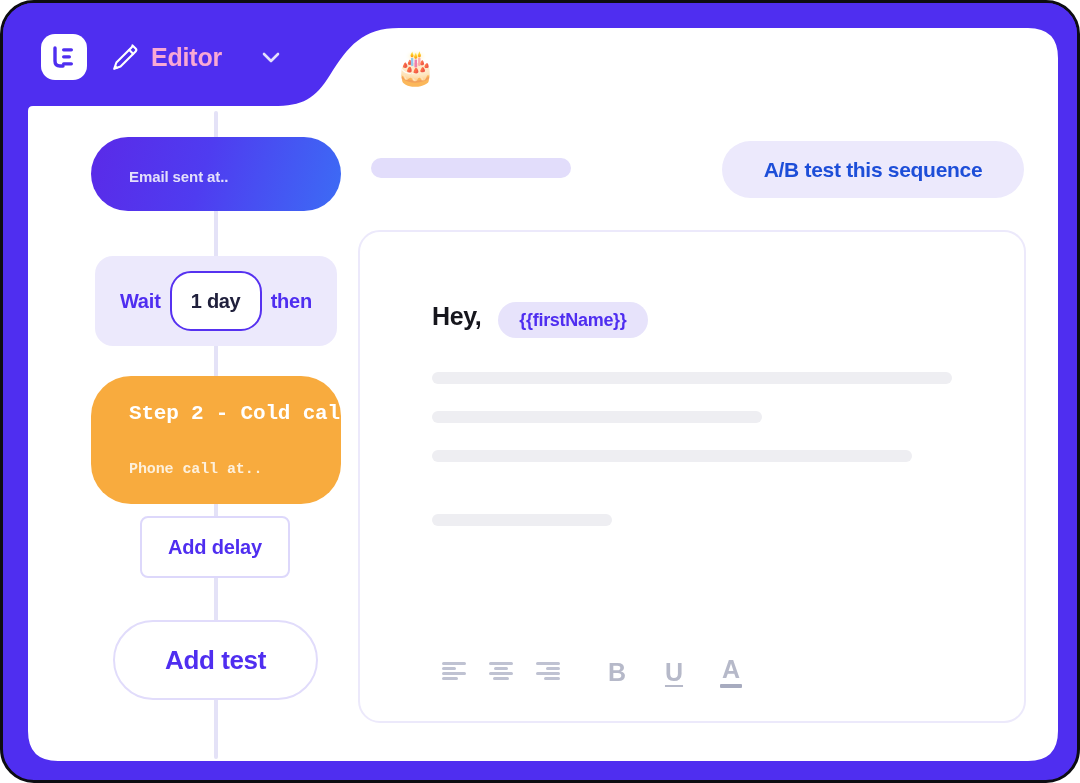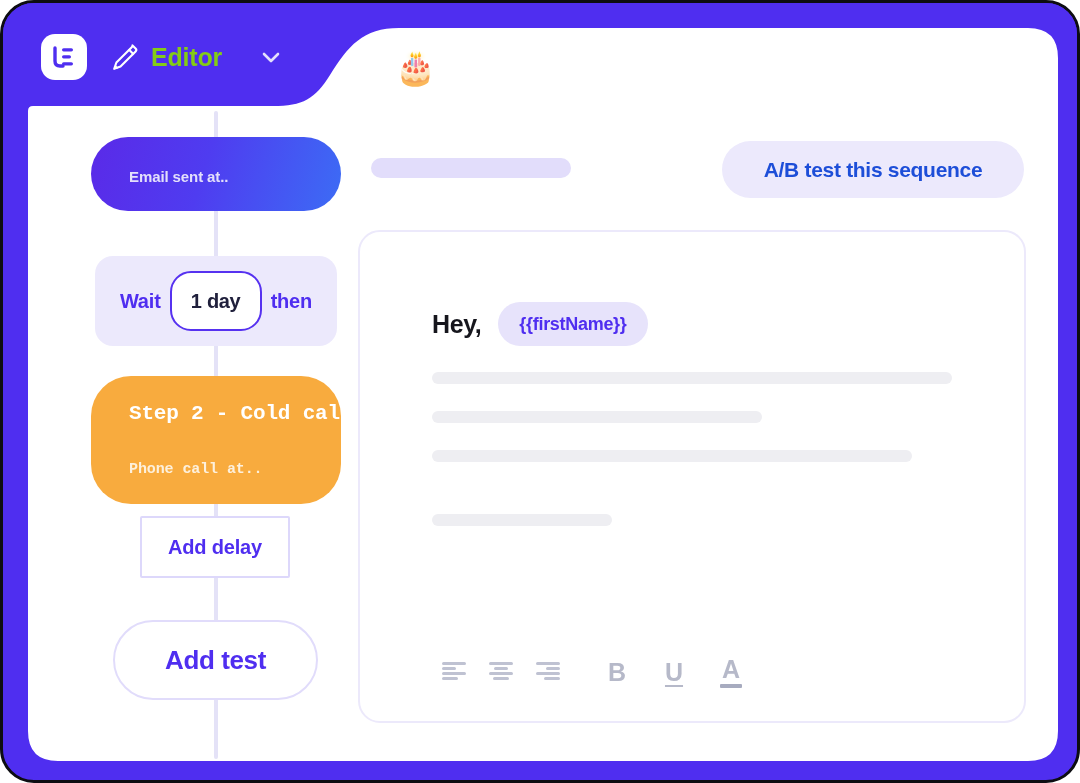--- a/index.html
+++ b/index.html
@@ -50,21 +50,21 @@
     background: #ffffff;
     border-radius: 14px;
     display: flex; align-items: center; justify-content: center;
     flex: 0 0 auto;
   }
 
   #pencil-icon { margin-left: 22px; flex: 0 0 auto; }
 
   #editor-label {
     margin-left: 12px;
-    color: #84cc16;
+    color: #f9a8d4;
     font-size: 25px;
     font-weight: bold;
     letter-spacing: -0.2px;
     white-space: nowrap;
   }
 
   #chevron-down-icon {
     margin-left: 36px;
     flex: 0 0 auto;
     opacity: 0.85;
@@ -175,21 +175,21 @@
     letter-spacing: -0.3px;
     padding: 0 10px;
   }
 
   
   #add-delay-button {
     left: 112px; top: 405px;
     width: 150px; height: 62px;
     background: #ffffff;
     border: 2px solid #ddd8fb;
-    border-radius: 2px;
+    border-radius: 8px;
     display: flex; align-items: center; justify-content: center;
     font-size: 20px;
     font-weight: bold;
     color: #4f2ef0;
     letter-spacing: -0.2px;
   }
 
   
   #add-step-button {
     left: 85px; top: 509px;
@@ -239,31 +239,31 @@
     width: 668px; height: 493px;
     background: #ffffff;
     border: 2px solid #ece9fb;
     border-radius: 22px;
   }
 
   #greeting-row {
     position: absolute;
     left: 72px; top: 70px;
     display: flex;
-    align-items: center;
+    align-items: flex-start;
   }
   #greeting-text {
     font-size: 25px;
     font-weight: bold;
     color: #16161d;
     letter-spacing: -0.4px;
   }
   #merge-tag {
     margin-left: 17px;
-    height: 44px;
+    height: 36px;
     background: #e7e3fb;
     border-radius: 22px;
     display: flex; align-items: center;
     padding: 0 21px;
     font-size: 18px;
     font-weight: bold;
     color: #4f2ef0;
     letter-spacing: -0.3px;
     white-space: nowrap;
   }

